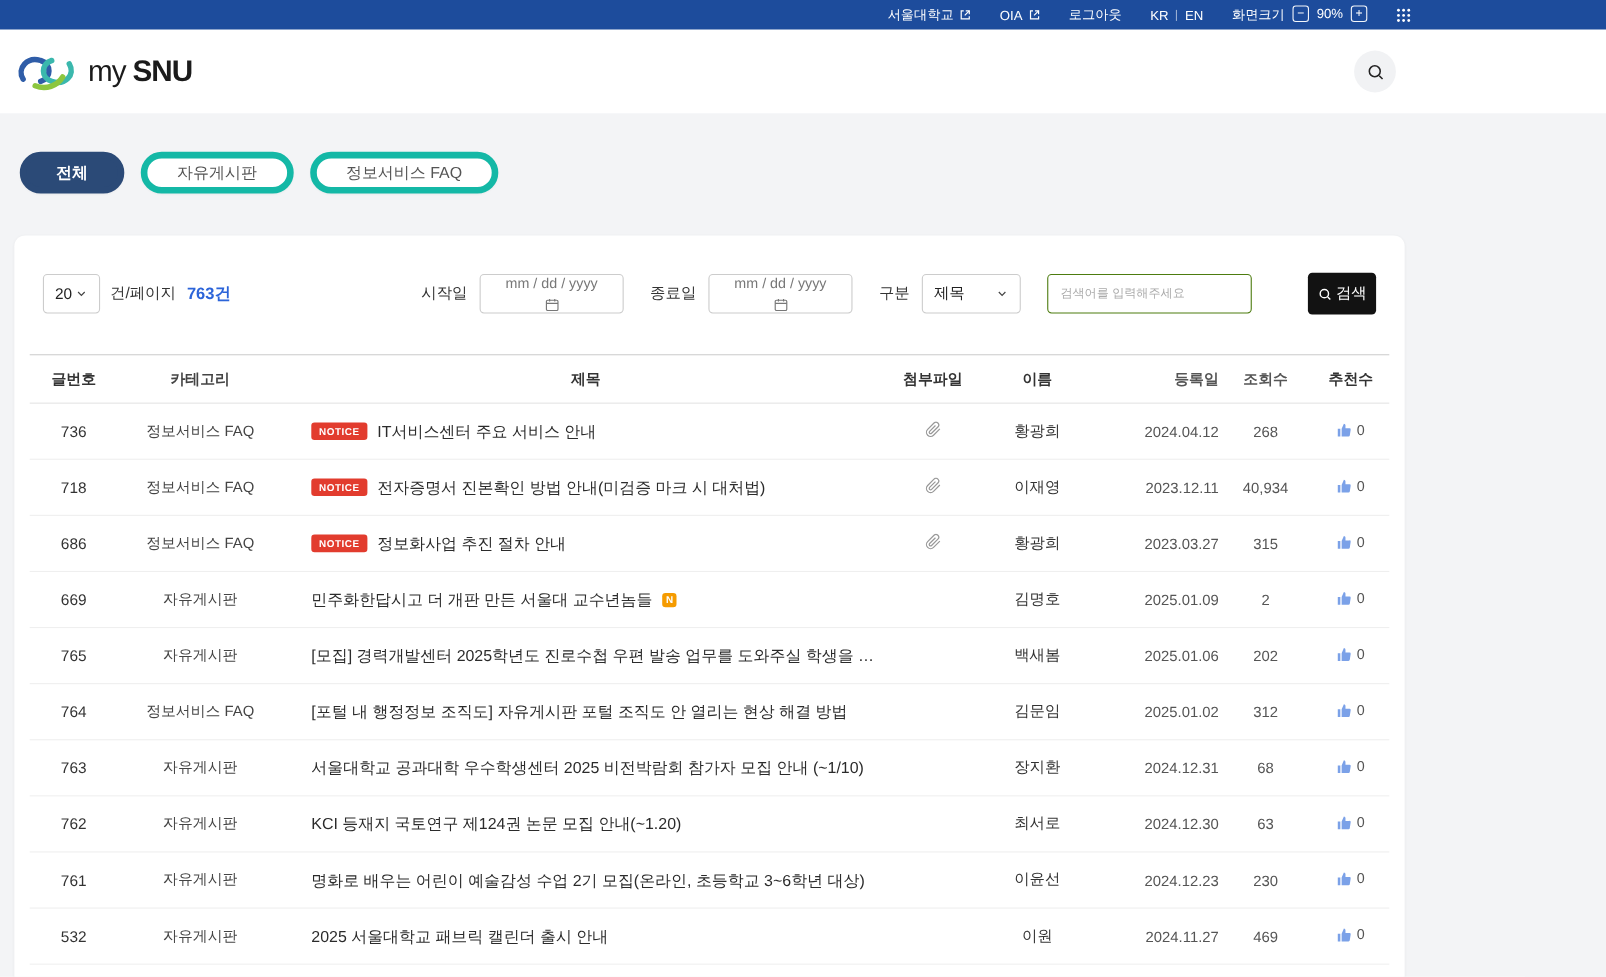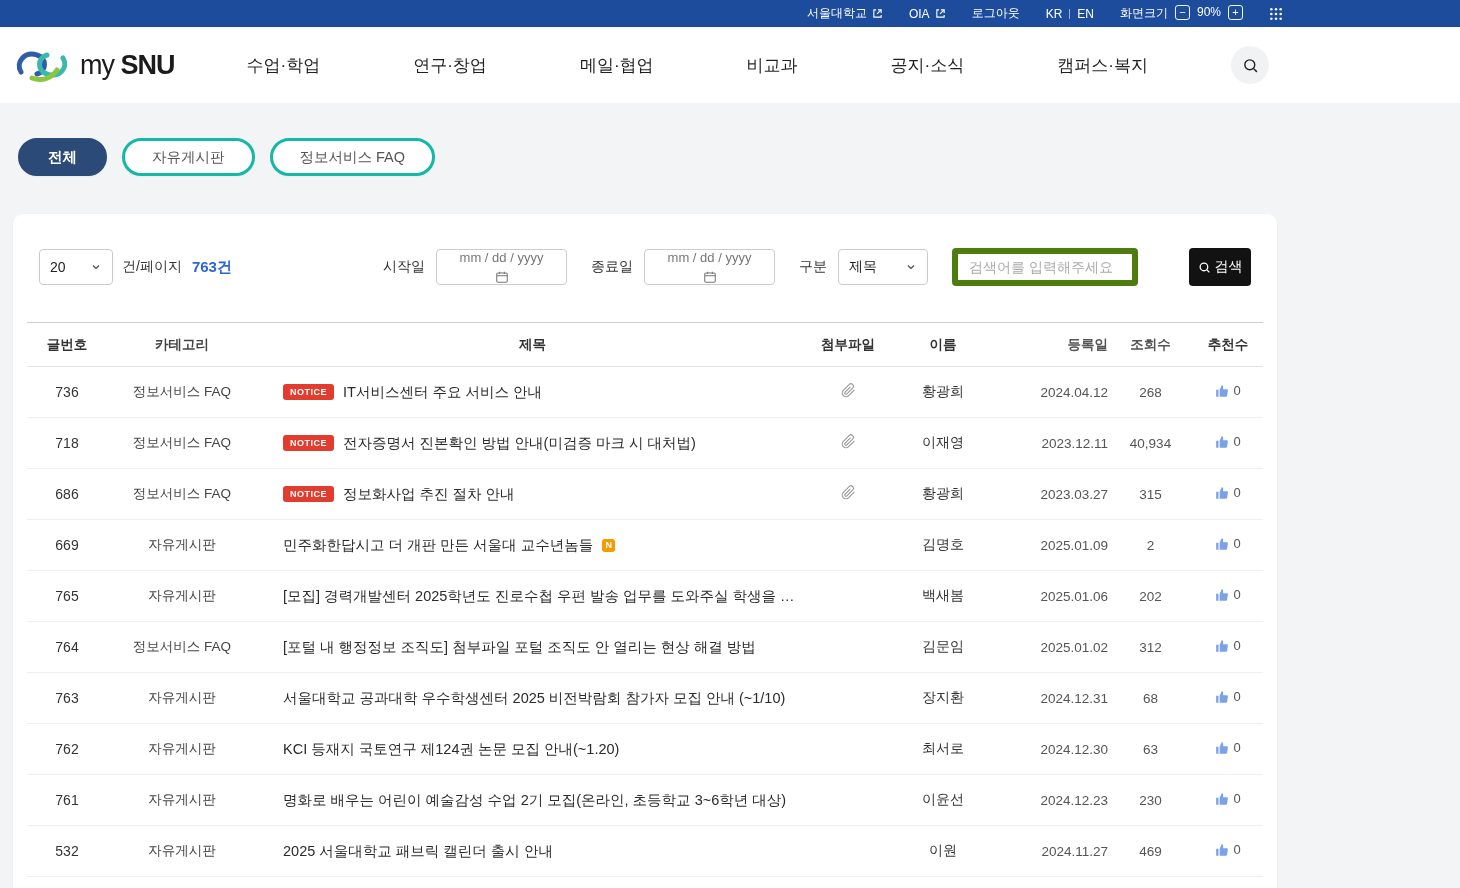--- a/index.html
+++ b/index.html
@@ -22,36 +22,36 @@
   .logo { display:flex; align-items:center; gap:9px; cursor:pointer; }
   .logo-text { font-size:27px; letter-spacing:-1px; color:#1b1b1b; }
   .logo-my { font-weight:400; }
   .logo-snu { font-weight:700; }
   .nav { display:flex; gap:93px; margin-left:72px; font-size:17px; font-weight:500; color:#1f1f1f; }
   .nav-item { cursor:pointer; white-space:nowrap; }
   .hdr-search { margin-left:auto; margin-right:8px; width:38px; height:38px; border-radius:50%; background:#f1f2f4; display:flex; align-items:center; justify-content:center; cursor:pointer; }
 
   
   .tabs { margin:35px 0 0 18px; display:flex; gap:15px; }
-  .tab { height:38px; padding:0 27px; border-radius:19px; display:flex; align-items:center; font-size:14.5px; background:#fff; color:#555; border:3px solid #14b8a6; box-shadow:0 1px 2px rgba(0,0,0,.04); cursor:pointer; white-space:nowrap; }
+  .tab { height:38px; padding:0 27px; border-radius:19px; display:flex; align-items:center; font-size:14.5px; background:#fff; color:#555; border:6px solid #14b8a6; box-shadow:0 1px 2px rgba(0,0,0,.04); cursor:pointer; white-space:nowrap; }
   .tab.active { background:#2b4a77; border-color:#2b4a77; color:#fff; font-weight:600; }
 
   
   .card { width:1264px; margin:38px 0 0 13px; background:#fff; border-radius:10px; padding:34px 14px 20px; box-shadow:0 1px 3px rgba(0,0,0,.05); }
 
   .controls { display:flex; align-items:center; padding:0 12px; }
   .select { height:36px; border:1px solid #ccc; border-radius:4px; background:#fff; display:flex; align-items:center; justify-content:space-between; padding:0 10px; font-size:14px; color:#222; cursor:pointer; }
-  .sel-perpage { width:74px; }
+  .sel-perpage { width:52px; }
   .sel-type { width:90px; }
   .ctl-label { font-size:14px; color:#333; white-space:nowrap; }
   .count { font-size:15px; font-weight:700; color:#2c64d9; margin-left:10px; white-space:nowrap; }
   .perpage-label { margin-left:9px; }
   .controls-right { margin-left:auto; display:flex; align-items:center; gap:11px; }
   .date-input { width:131px; height:36px; border:1px solid #ccc; border-radius:4px; background:#fff; display:flex; align-items:center; justify-content:space-between; padding:0 9px; font-size:13px; color:#777; cursor:text;flex-direction:column; }
-  .search-input { width:186px; height:36px; border:6px solid #4d7c0f; border-radius:4px; padding:13px 11px; font-size:14px; color:#333; outline:none; font-family:inherit; }
+  .search-input { width:186px; height:36px; border:1px solid #4d7c0f; border-radius:4px; padding:13px 11px; font-size:11px; color:#333; outline:none; font-family:inherit; }
   .search-input::placeholder { color:#aaa; }
   .gap-lg { margin-left:13px; }
   .search-btn { width:62px; height:38px; background:#121212; color:#fff; border:none; border-radius:4px; display:flex; align-items:center; justify-content:center; gap:4px; font-size:14px; cursor:pointer; font-family:inherit;margin-left:40px; }
 
   
   .board { margin-top:36px; }
   .thead { display:flex; align-items:center; height:45px; border-top:1px solid #cfcfcf; border-bottom:1px solid #e4e4e4; font-size:13.5px; font-weight:700; color:#333; }
   .trow { display:flex; align-items:center; height:51px; border-bottom:1px solid #efefef; font-size:14px; color:#333; }
   .col-no { width:80px; text-align:center; }
   .col-cat { width:150px; text-align:center; font-size:13.5px; color:#444; }
@@ -125,28 +125,20 @@
 <div class="header">
   <div class="header-inner">
     <div class="logo">
       <svg width="58" height="36" viewBox="0 0 58 36">
         <path d="M8 25 C2 15, 12 4, 24 8 C34 11, 34 24, 24 27" stroke="#2f5da8" stroke-width="5" fill="none" stroke-linecap="round"></path>
         <path d="M50 11 C56 21, 46 31, 34 27 C24 24, 24 11, 34 8" stroke="#3bb8ad" stroke-width="5" fill="none" stroke-linecap="round"></path>
         <path d="M19 31 C29 35, 39 31, 44 23" stroke="#8cc63f" stroke-width="5" fill="none" stroke-linecap="round"></path>
       </svg>
       <span class="logo-text"><span class="logo-my">my</span> <span class="logo-snu">SNU</span></span>
     </div>
-    <nav class="nav">
-      <span class="nav-item">수업·학업</span>
-      <span class="nav-item">연구·창업</span>
-      <span class="nav-item">메일·협업</span>
-      <span class="nav-item">비교과</span>
-      <span class="nav-item">공지·소식</span>
-      <span class="nav-item">캠퍼스·복지</span>
-    </nav>
     <span class="hdr-search">
       <svg width="17" height="17" viewBox="0 0 24 24" fill="none" stroke="#222" stroke-width="2">
           <circle cx="11" cy="11" r="7"></circle>
           <path d="M21 21l-4.3-4.3"></path>
         </svg>
     </span>
   </div>
 </div>
 
 <div class="tabs">
@@ -355,21 +347,21 @@
       </span>
     </span>
   </div>
 
   <div class="trow">
     <span class="col-no">764</span>
     <span class="col-cat">정보서비스 FAQ</span>
     <span class="col-title">
       <span class="title-wrap">
 
-        <span class="title-text">[포털 내 행정정보 조직도] 첨부파일 포털 조직도 안 열리는 현상 해결 방법</span>
+        <span class="title-text">[포털 내 행정정보 조직도] 자유게시판 포털 조직도 안 열리는 현상 해결 방법</span>
 
       </span>
     </span>
     <span class="col-attach">
       
     </span>
     <span class="col-name">김문임</span>
     <span class="col-date">2025.01.02</span>
     <span class="col-views">312</span>
     <span class="col-likes">

